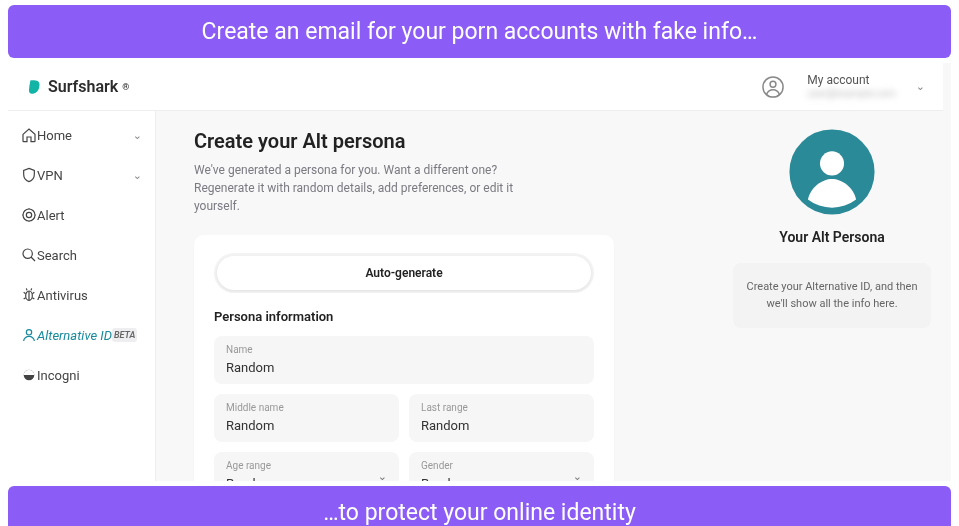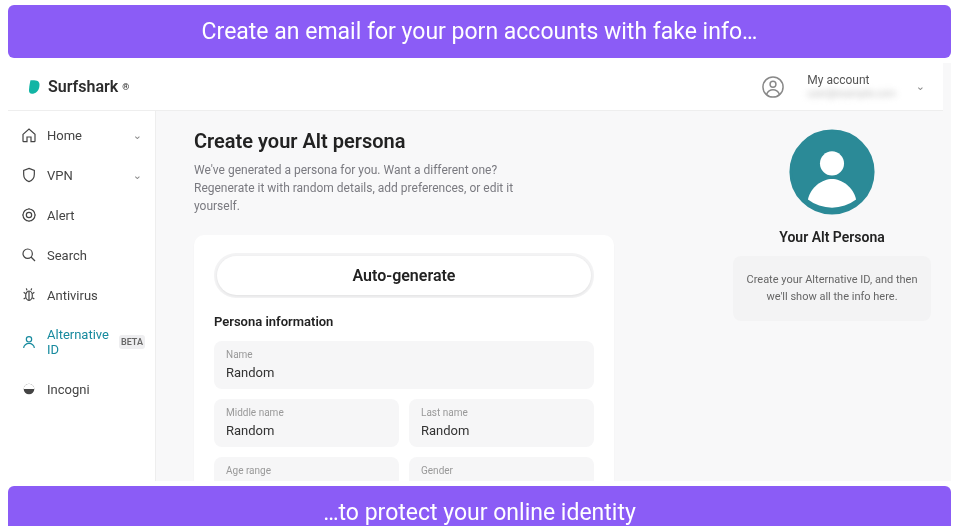--- a/index.html
+++ b/index.html
@@ -56,27 +56,26 @@
 
 .sidebar {
   width: 148px;
   background: #fff;
   padding-top: 52px;
   border-right: 1px solid #eee;
 }
 .sidebar-item {
   display: flex;
   align-items: center;
-  gap: 10px;
   padding: 12px 13px;
   font-size: 13px;
   color: #444;
   cursor: pointer;
 }
-.sidebar-item.active { color: #178a9e; }
+.sidebar-item.active { color: #178a9e; font-style: italic; }
 .sidebar-item .si-icon { width: 16px; height: 16px; display:flex; align-items:center; justify-content:center; color: inherit; }
 .badge-beta { background:#eeeef0; color:#666; font-size:9px; padding:2px 2px; border-radius:3px; font-weight:600; }
 .chev { margin-left:auto; color:#888; font-size:11px; }
 
 .main {
   flex: 1;
   padding: 66px 24px 0 38px;
   overflow: hidden;
 }
 .main h1 { font-size: 20px; font-weight: 600; color: #222; margin-bottom: 8px; }
@@ -94,21 +93,21 @@
   border-radius: 22px;
   display: flex;
   padding: 3px;
   margin-bottom: 16px;
 }
 .seg button {
   flex: 1;
   border: none;
   background: transparent;
   padding: 10px 0;
-  font-size: 16px;
+  font-size: 12px;
   color: #666;
   border-radius: 20px;
   cursor: pointer;
   font-weight: 500;
 }
 .seg button.on { background: #fff; color: #222; font-weight: 600; box-shadow: 0 1px 3px rgba(0,0,0,0.08); }
 
 .section-label { font-size: 13px; font-weight: 600; color: #222; margin-bottom: 12px; }
 
 .field {
@@ -126,21 +125,21 @@
 
 .right-panel {
   width: 238px;
   padding: 66px 20px 0;
 }
 .persona-avatar {
   width: 86px; height: 86px;
   margin: 0 auto 14px;
   display: block;
 }
-.right-panel h3 { text-align:center; font-size:14px; font-weight:600; color:#222; margin-bottom:11px; }
+.right-panel h3 { text-align:center; font-size:14px; font-weight:600; color:#222; margin-bottom:18px; }
 .info-box {
   background: #f3f3f4;
   border-radius: 8px;
   padding: 16px 12px;
   font-size: 11px;
   color: #666;
   text-align: center;
   line-height: 1.5;
 }
 </style>
@@ -258,21 +257,21 @@
         <span class="flabel">Name</span>
         <span class="fval">Random</span>
       </div>
 
       <div class="row2">
         <div class="field">
           <span class="flabel">Middle name</span>
           <span class="fval">Random</span>
         </div>
         <div class="field">
-          <span class="flabel">Last name</span>
+          <span class="flabel">Last range</span>
           <span class="fval">Random</span>
         </div>
       </div>
 
       <div class="row2">
         <div class="field">
           <span class="flabel">Age range</span>
           <span class="fval">Random</span>
           <span class="chev-d">⌄</span>
         </div>

